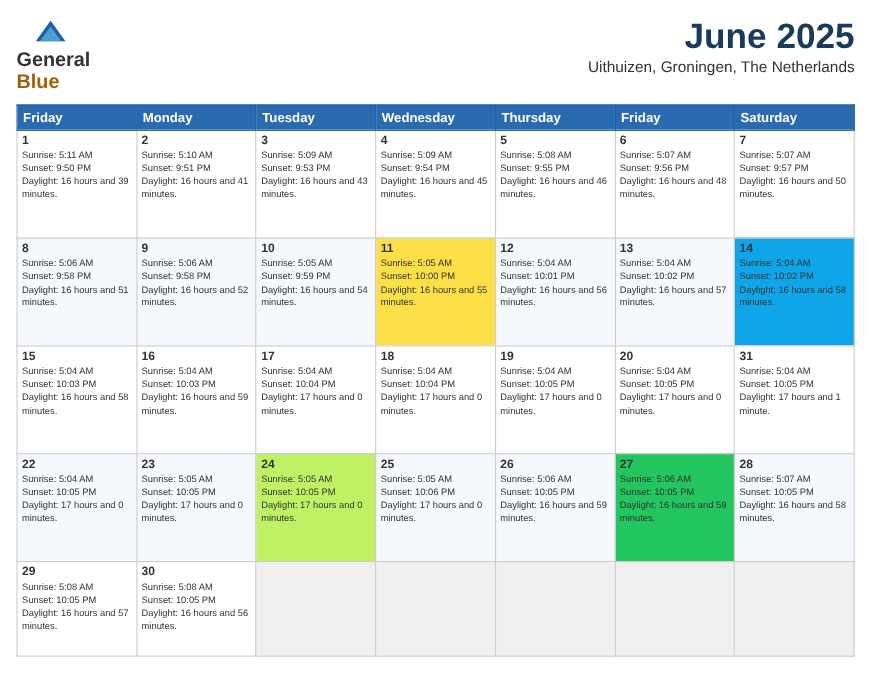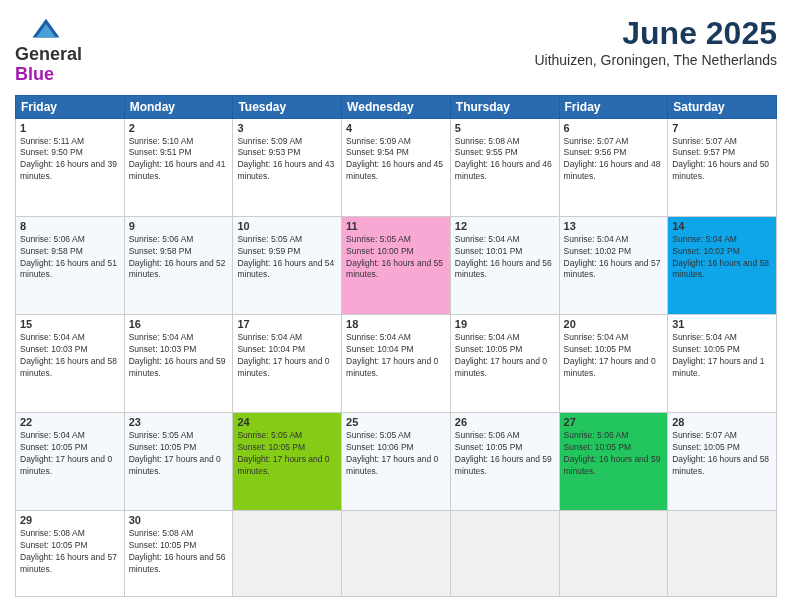--- a/index.html
+++ b/index.html
@@ -28,21 +28,21 @@
       align-items: center;
       flex-direction: column;
     }
     .logo-text {
       font-size: 18px;
       font-weight: bold;
       color: #333;
       line-height: 1.1;
     }
     .logo-text .general { display: block; }
-    .logo-text .blue { color: #a21caf; display: block; }
+    .logo-text .blue { color: #a16207; display: block; }
     .logo-icon {
       width: 30px;
       height: 30px;
       margin-right: 5px;
     }
     .title-area {
       text-align: right;
     }
     .month-title {
       font-size: 32px;
@@ -188,21 +188,21 @@
             <div class="day-info" style="white-space: pre-line;">Sunrise: 5:06 AM
 Sunset: 9:58 PM
 Daylight: 16 hours and 52 minutes.</div>
           </td>
           <td style="background: rgb(245, 248, 252);">
             <span class="day-num">10</span>
             <div class="day-info" style="white-space: pre-line;">Sunrise: 5:05 AM
 Sunset: 9:59 PM
 Daylight: 16 hours and 54 minutes.</div>
           </td>
-          <td style="background: #f9a8d4;">
+          <td style="background: #fde047;">
             <span class="day-num">11</span>
             <div class="day-info" style="white-space: pre-line;">Sunrise: 5:05 AM
 Sunset: 10:00 PM
 Daylight: 16 hours and 55 minutes.</div>
           </td>
           <td style="background: rgb(245, 248, 252);">
             <span class="day-num">12</span>
             <div class="day-info" style="white-space: pre-line;">Sunrise: 5:04 AM
 Sunset: 10:01 PM
 Daylight: 16 hours and 56 minutes.</div>
@@ -270,21 +270,21 @@
             <div class="day-info" style="white-space: pre-line;">Sunrise: 5:04 AM
 Sunset: 10:05 PM
 Daylight: 17 hours and 0 minutes.</div>
           </td>
           <td style="background: rgb(245, 248, 252);">
             <span class="day-num">23</span>
             <div class="day-info" style="white-space: pre-line;">Sunrise: 5:05 AM
 Sunset: 10:05 PM
 Daylight: 17 hours and 0 minutes.</div>
           </td>
-          <td style="background: #84cc16;">
+          <td style="background: #bef264;">
             <span class="day-num">24</span>
             <div class="day-info" style="white-space: pre-line;">Sunrise: 5:05 AM
 Sunset: 10:05 PM
 Daylight: 17 hours and 0 minutes.</div>
           </td>
           <td style="background: rgb(245, 248, 252);">
             <span class="day-num">25</span>
             <div class="day-info" style="white-space: pre-line;">Sunrise: 5:05 AM
 Sunset: 10:06 PM
 Daylight: 17 hours and 0 minutes.</div>

